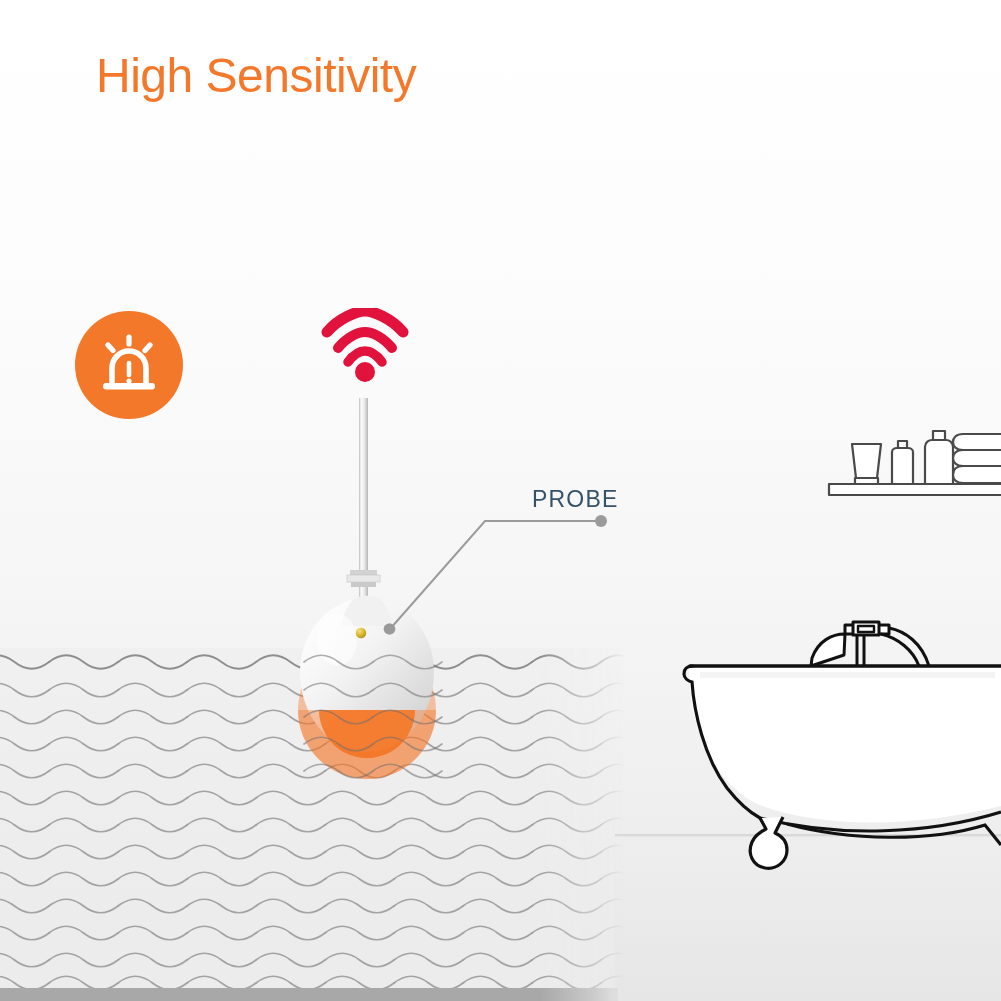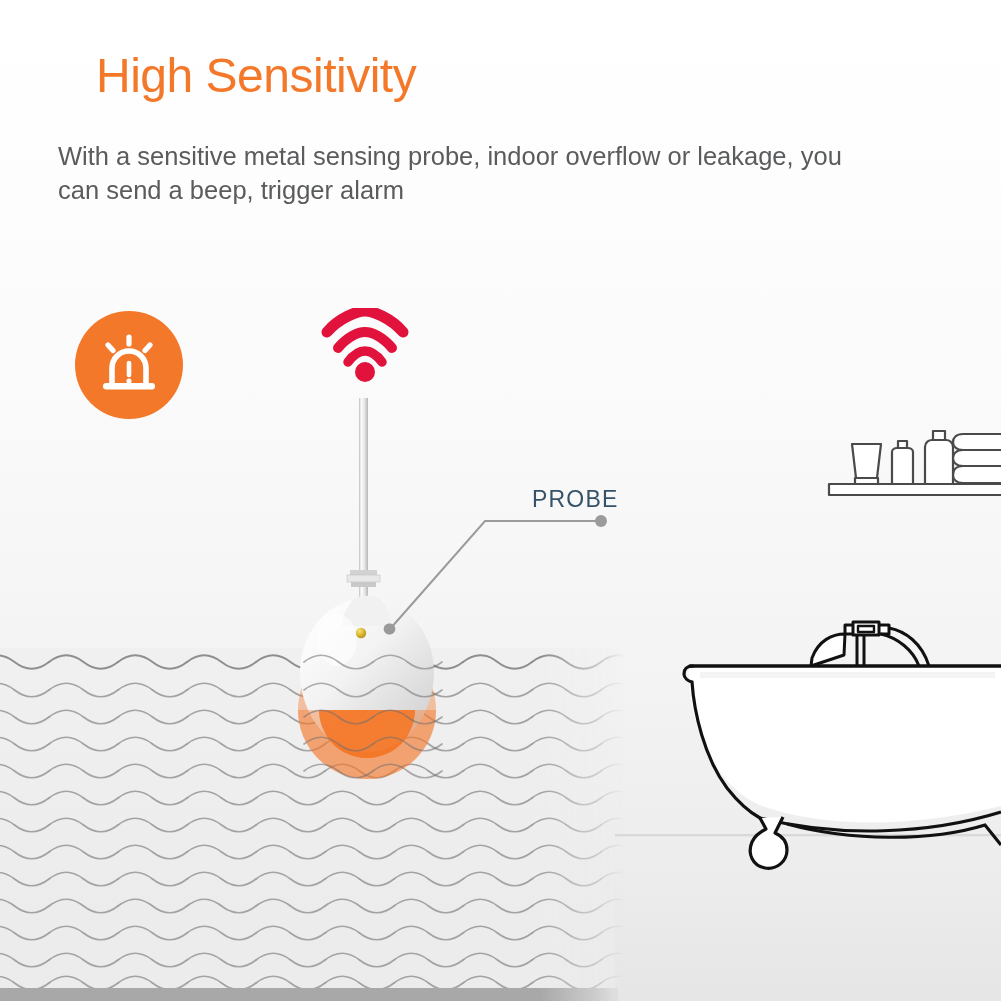--- a/index.html
+++ b/index.html
@@ -417,21 +417,20 @@
     </g>
 
     <g>
       <path d="M390,629 L485,521 L601,521" fill="none" stroke="#9b9b9b" stroke-width="2"></path>
       <circle cx="601" cy="521" r="6" fill="#9b9b9b"></circle>
       <circle cx="390" cy="629" r="5.4" fill="#9a9a9a"></circle>
     </g>
   </svg>
 
   <div id="headline">High Sensitivity</div>
-  <div id="subtext">With a sensitive metal sensing probe, indoor overflow or leakage, you can send a beep, trigger alarm</div>
 
   <div id="alarm-badge">
     <svg viewBox="0 0 108 108">
       <g stroke="#ffffff" stroke-width="5.2" stroke-linecap="round" fill="none">
 
         <line x1="54" y1="26" x2="54" y2="33"></line>
         <line x1="33" y1="34" x2="38" y2="39.5"></line>
         <line x1="75" y1="34" x2="70" y2="39.5"></line>
       </g>
 

